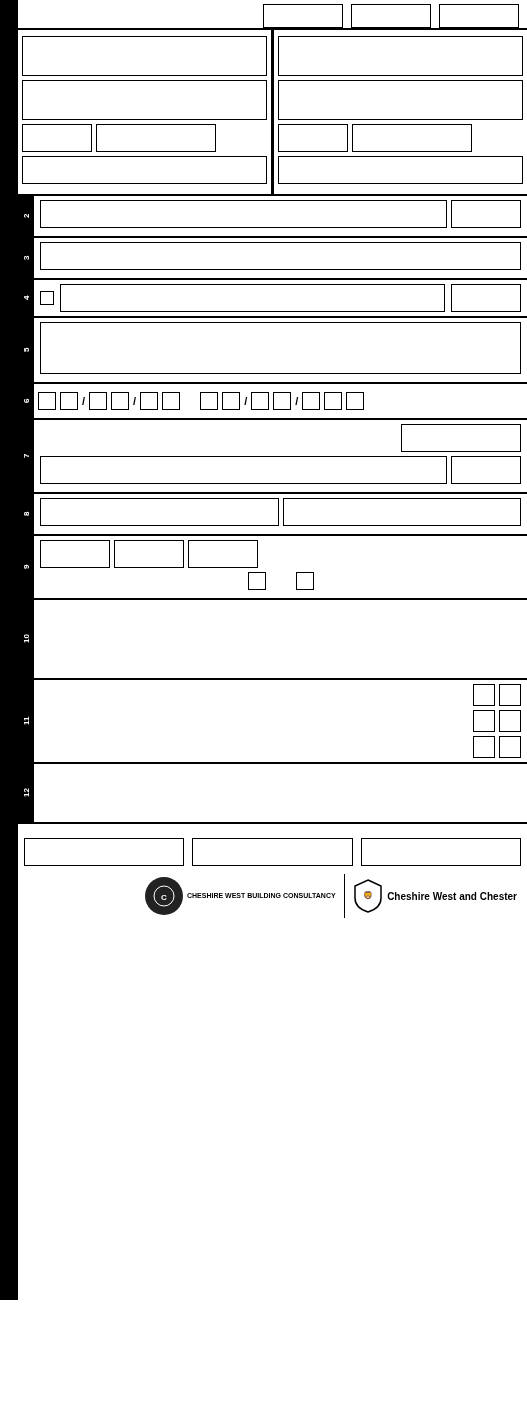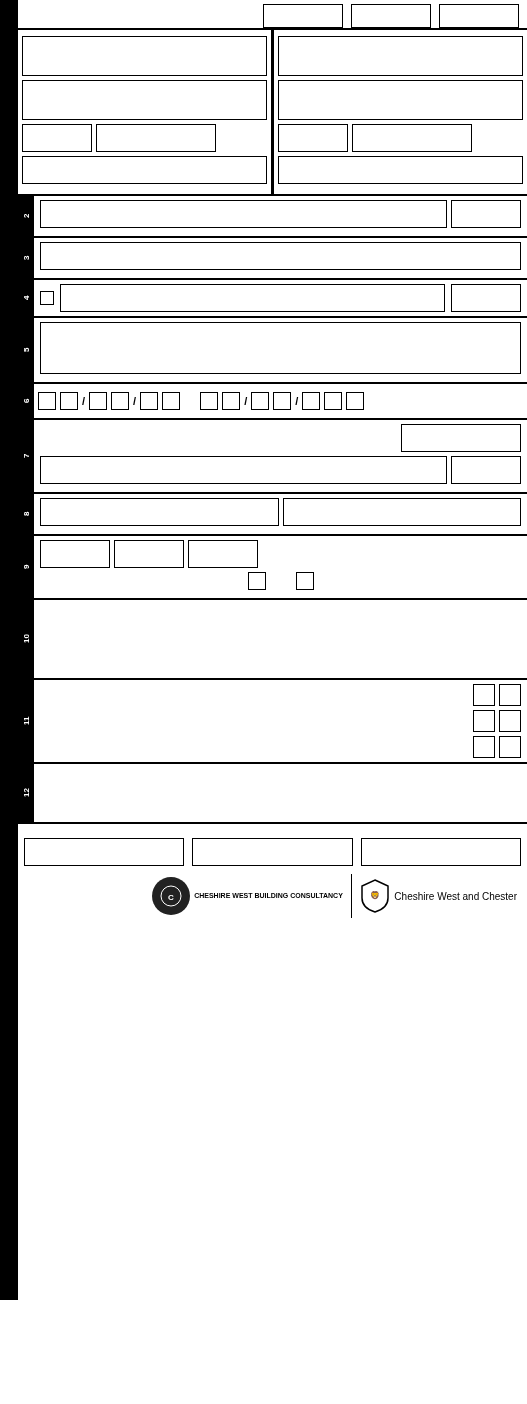--- a/index.html
+++ b/index.html
@@ -339,19 +339,19 @@
 CONSULTANCY</div>
     </div>
 
     <div style="width: 1.5px; height: 44px; background: #000;"></div>
 
     <div style="display: flex; align-items: center; gap: 4px;">
       <svg width="30" height="36" viewBox="0 0 30 36">
         <path d="M15 2 L28 8 L28 20 Q28 30 15 34 Q2 30 2 20 L2 8 Z" fill="#fff" stroke="#000" stroke-width="1.5"></path>
         <text x="15" y="20" text-anchor="middle" font-size="8" font-weight="bold">🦁</text>
       </svg>
-      <div style="font-size: 10px; font-weight: normal; line-height: 1.3;">Cheshire West
+      <div style="font-size: 10px; font-weight: bold; line-height: 1.3;">Cheshire West
 and Chester</div>
     </div>
   </div>
 </div>
 
 <div class="left-bar"></div>
 
 </body></html>

